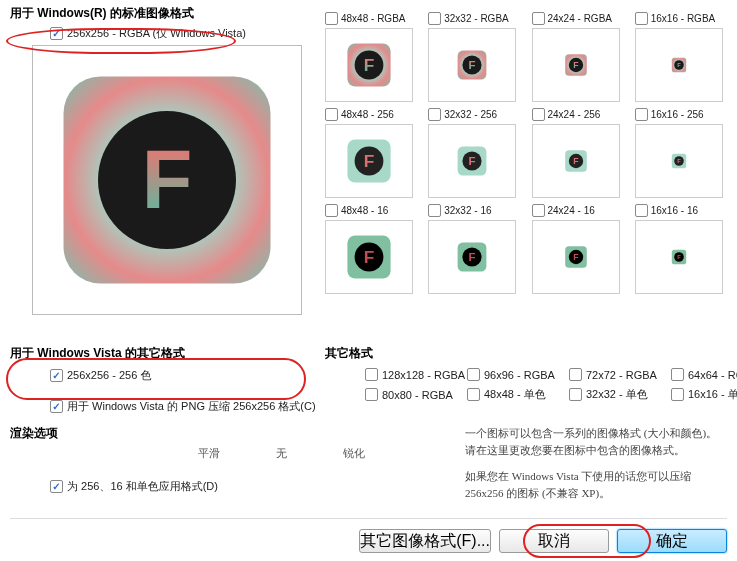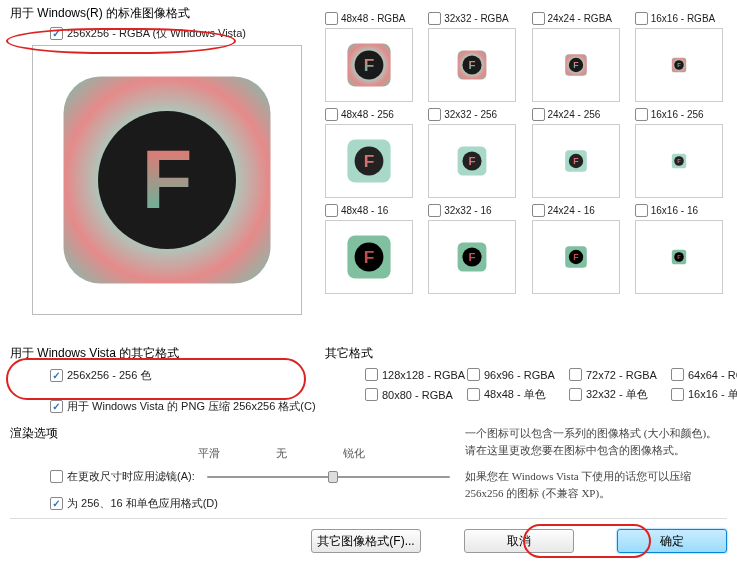--- a/index.html
+++ b/index.html
@@ -1,17 +1,17 @@
 <!DOCTYPE html>
 <html><head>
 <meta charset="utf-8">
 <style>
 * { box-sizing: border-box; margin: 0; padding: 0; }
 body { font-family: "Microsoft YaHei", "SimSun", Tahoma, sans-serif; font-size: 12px; background: #fff; color: #000; width: 737px; height: 561px; overflow: hidden; position: relative; }
-.section-title { font-weight: normal; font-size: 12px; margin-bottom: 4px; }
+.section-title { font-weight: bold; font-size: 12px; margin-bottom: 4px; }
 .left-col { position: absolute; left: 10px; top: 5px; width: 310px; }
 .right-col { position: absolute; left: 325px; top: 12px; width: 405px; }
 .checkbox-row { display: flex; align-items: center; gap: 4px; margin: 2px 0; padding-left: 40px; }
 .chk { width: 13px; height: 13px; border: 1px solid #888; background: #fff; display: inline-flex; align-items: center; justify-content: center; font-size: 10px; color: #2b6fc9; border-radius: 2px; flex-shrink: 0; }
 .chk.checked::after { content: "✓"; font-weight: bold; }
 .lbl { font-size: 11px; color: #222; white-space: nowrap; }
 .preview-big { width: 270px; height: 270px; border: 1px solid #bbb; margin: 4px 0 0 22px; display: flex; align-items: center; justify-content: center; background: #fff; }
 .icon-big { width: 230px; height: 230px; }
 .grid-row { display: flex; gap: 8px; margin-bottom: 6px; }
 .fmt-cell { width: 96px; }
@@ -25,21 +25,21 @@
 .other-fmt { position: absolute; left: 325px; top: 345px; width: 405px; }
 .other-grid { display: flex; flex-wrap: wrap; gap: 2px 6px; }
 .other-grid .checkbox-row { width: 96px; }
 .render-opts { position: absolute; left: 10px; top: 425px; width: 440px; }
 .slider-row { display: flex; gap: 8px; margin: 4px 0 8px 0; font-size: 11px; color: #555; }
 .slider-track { flex: 1; height: 2px; background: #999; position: relative; border-radius: 1px; }
 .slider-thumb { position: absolute; left: 50%; top: -5px; width: 10px; height: 12px; background: #ddd; border: 1px solid #888; border-radius: 2px; }
 .help-text { position: absolute; left: 465px; top: 425px; width: 260px; font-size: 11px; color: #444; line-height: 1.5; }
 .help-text p { margin-bottom: 10px; font-family: Liberation Serif, serif; }
 .button-bar { position: absolute; bottom: 8px; right: 10px; left: 10px; display: flex; justify-content: flex-end; gap: 8px; border-top: 1px solid #ddd; padding-top: 10px; }
-.btn { min-width: 110px; height: 24px; border: 1px solid #999; background: linear-gradient(#fdfdfd,#e8e8e8); border-radius: 3px; font-size: 12px; display: inline-flex; align-items: center; justify-content: center; margin-left: 35px; }
+.btn { min-width: 110px; height: 24px; border: 1px solid #999; background: linear-gradient(#fdfdfd,#e8e8e8); border-radius: 3px; font-size: 16px; display: inline-flex; align-items: center; justify-content: center; }
 .btn.primary { border: 1px solid #0b84d8; background: linear-gradient(#c9ecff,#9bdcfb); box-shadow: 0 0 2px #1fa5ff; }
 .circle-red { border: 2px solid #d22; border-radius: 50%/60%; position: absolute; pointer-events: none; }
 .circle-red.top { left: 6px; top: 28px; width: 230px; height: 26px; }
 .circle-round-group { position: absolute; left: 6px; top: 358px; width: 300px; height: 42px; border: 2px solid #d22; border-radius: 22px; pointer-events: none; }
 .circle-ok { position: absolute; right: 86px; bottom: 3px; width: 128px; height: 34px; border: 2px solid #d22; border-radius: 18px; pointer-events: none; }
 svg { display: block; }
 </style>
 </head>
 <body>
 
@@ -296,27 +296,20 @@
 <div class="render-opts">
   <div class="section-title">渲染选项</div>
   <div class="slider-row">
     <span style="width:180px"></span>
     <span>平滑</span>
     <span style="width:40px"></span>
     <span>无</span>
     <span style="width:40px"></span>
     <span>锐化</span>
   </div>
-  <div class="checkbox-row">
-    <span class="chk"></span>
-    <span class="lbl">在更改尺寸时应用滤镜(A):</span>
-    <div class="slider-track" style="width:180px;margin-left:8px">
-        <div class="slider-thumb"></div>
-      </div>
-  </div>
   <div style="height:8px"></div>
   <div class="checkbox-row">
     <span class="chk checked"></span>
     <span class="lbl">为 256、16 和单色应用格式(D)</span>
   </div>
 </div>
 
 <div class="help-text">
   <p>一个图标可以包含一系列的图像格式 (大小和颜色)。请在这里更改您要在图标中包含的图像格式。</p>
   <p>如果您在 Windows Vista 下使用的话您可以压缩 256x256 的图标 (不兼容 XP)。</p>

